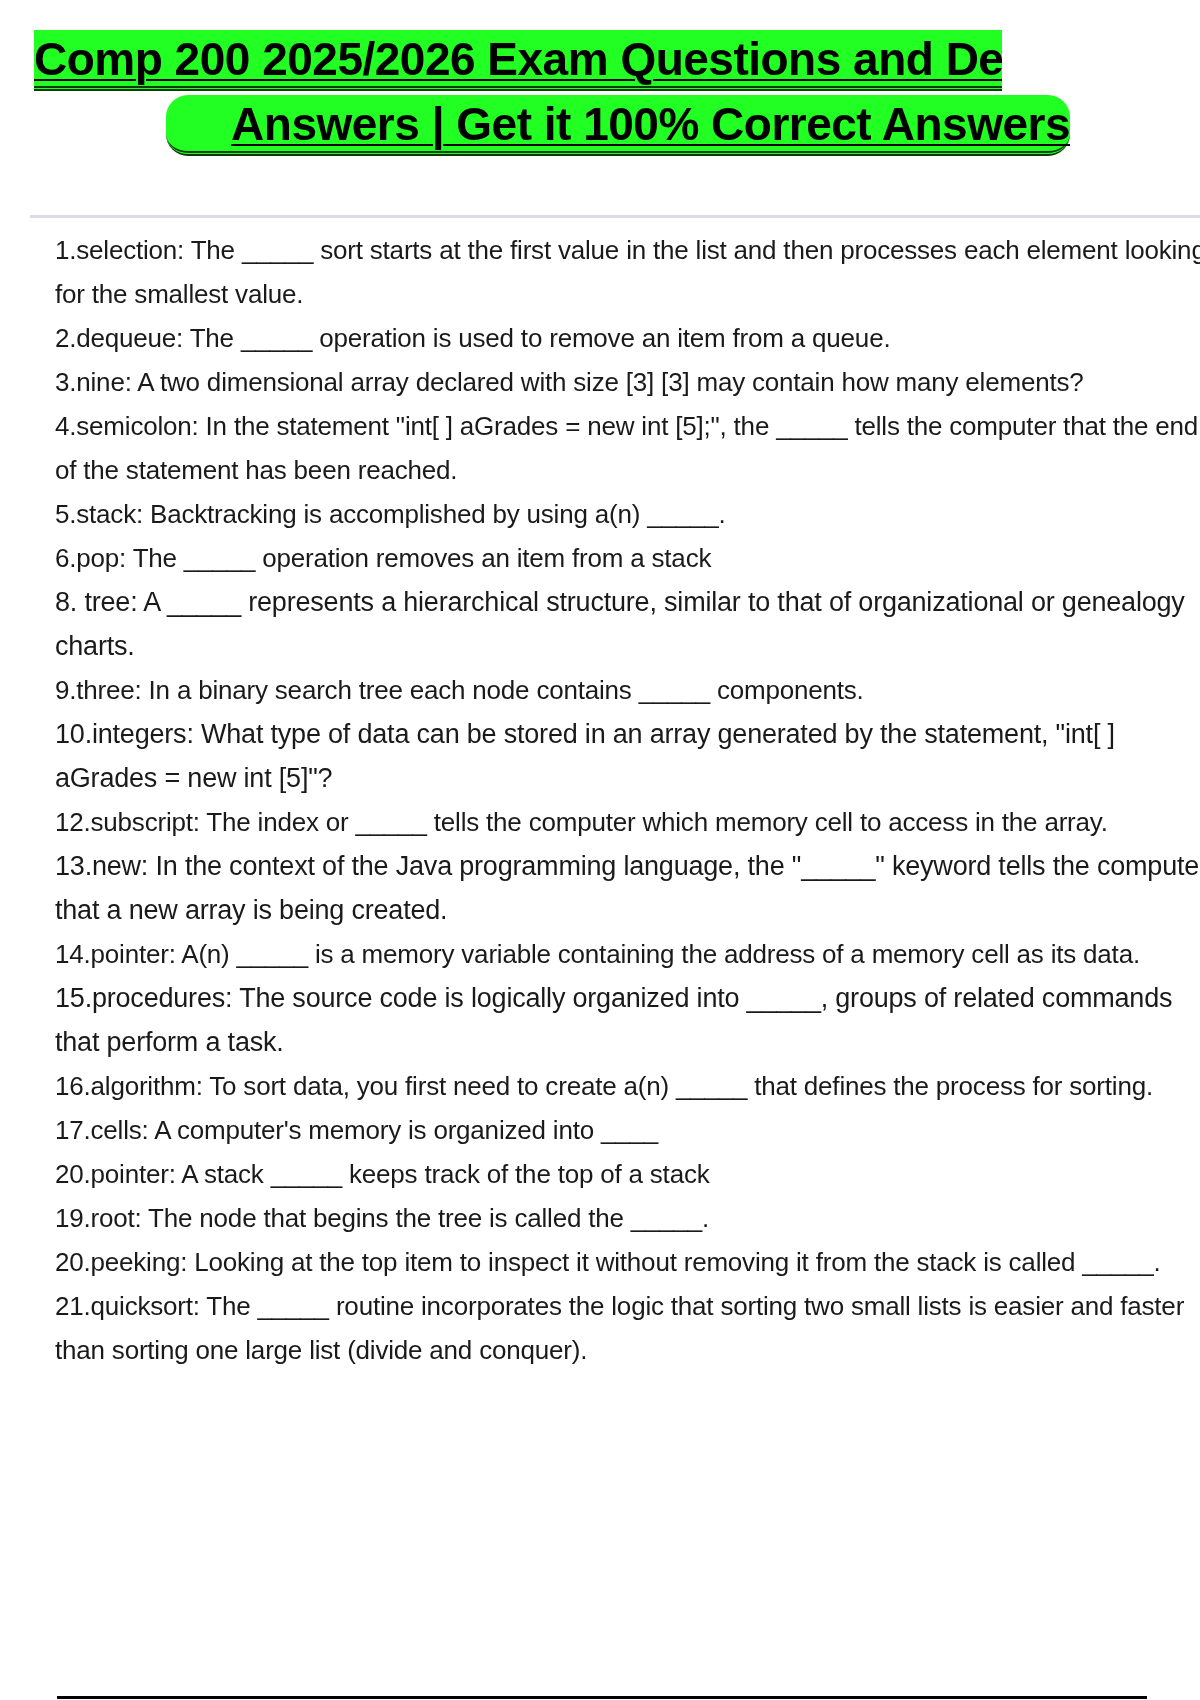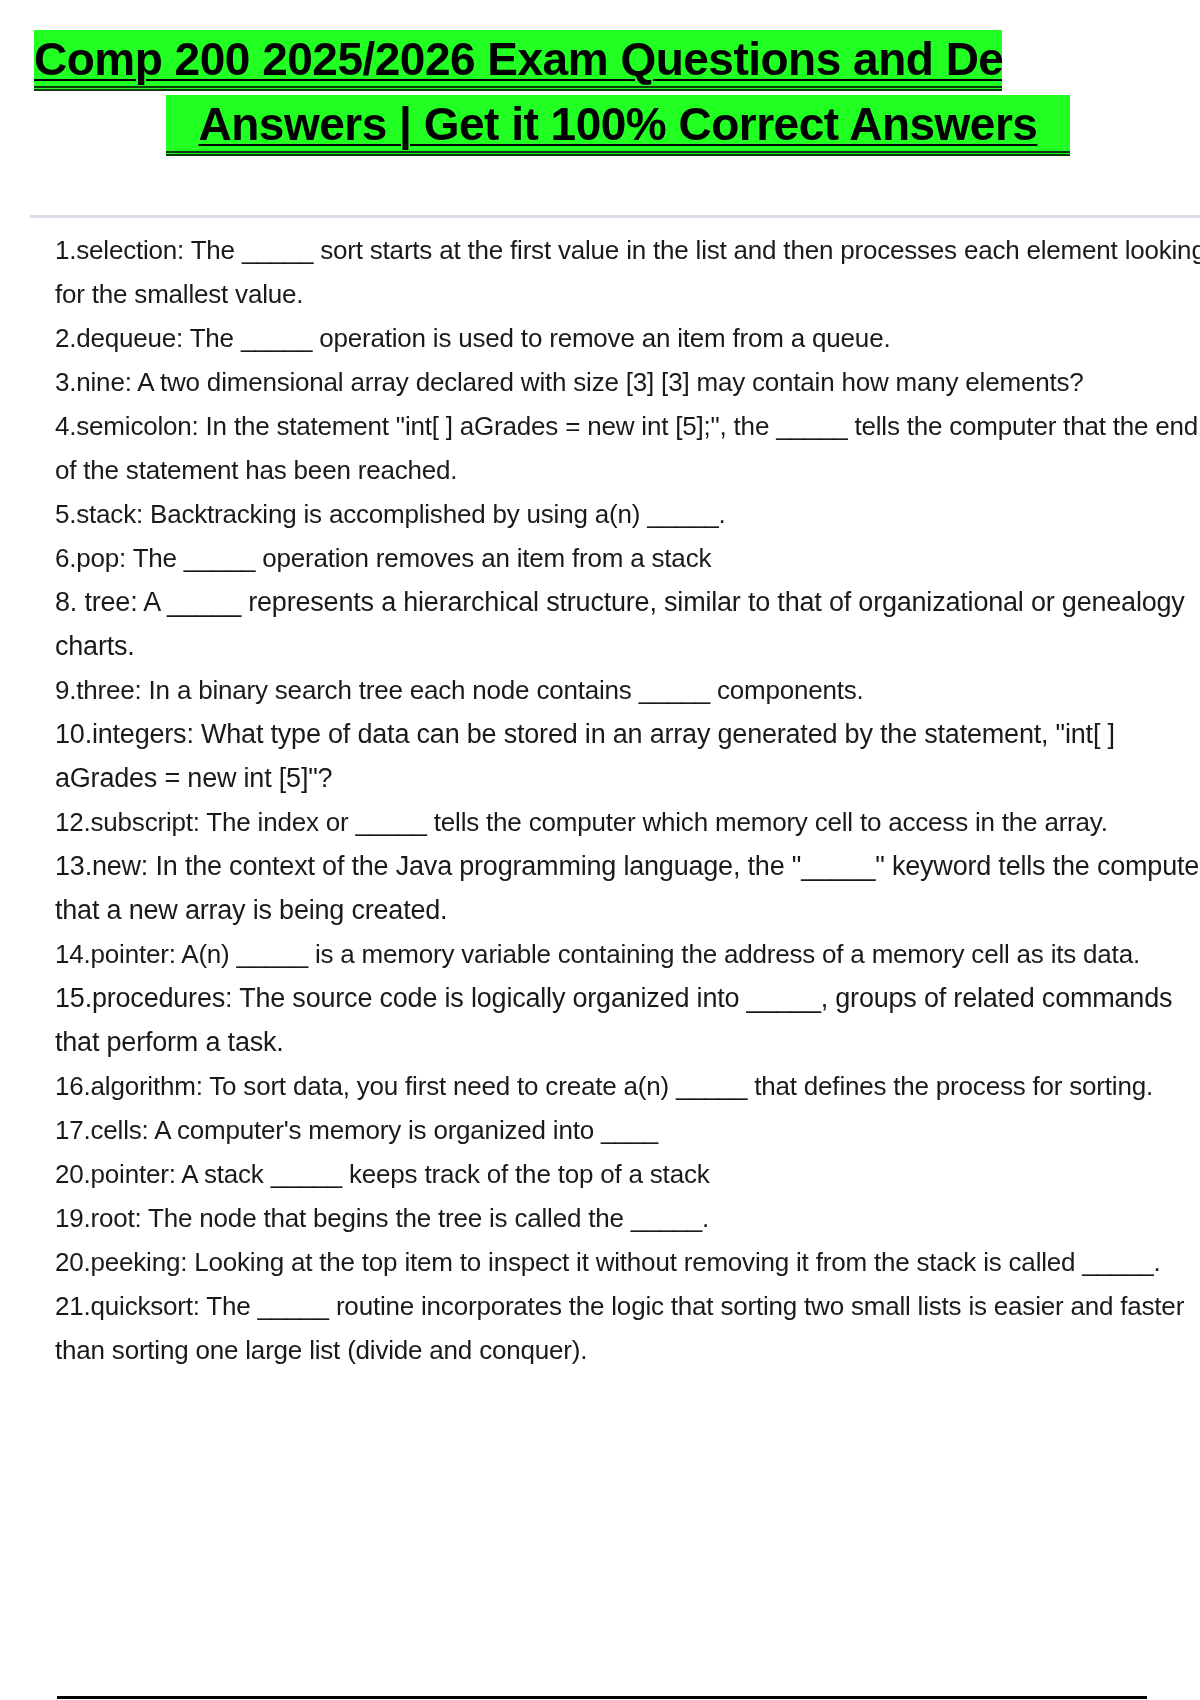--- a/index.html
+++ b/index.html
@@ -43,21 +43,22 @@
       top: 0;
       width: 968px;
       text-align: left;
       overflow: hidden;
     }
     .title-line-2 {
       position: absolute;
       left: 166px;
       top: 65px;
       width: 904px;
-      text-align: center;
+      text-align: right;
+      border-radius: 22px;
     }
     .divider {
       position: absolute;
       top: 215px;
       left: 30px;
       width: 1170px;
       height: 3px;
       background: #d9dce8;
     }
     .qa-list {

